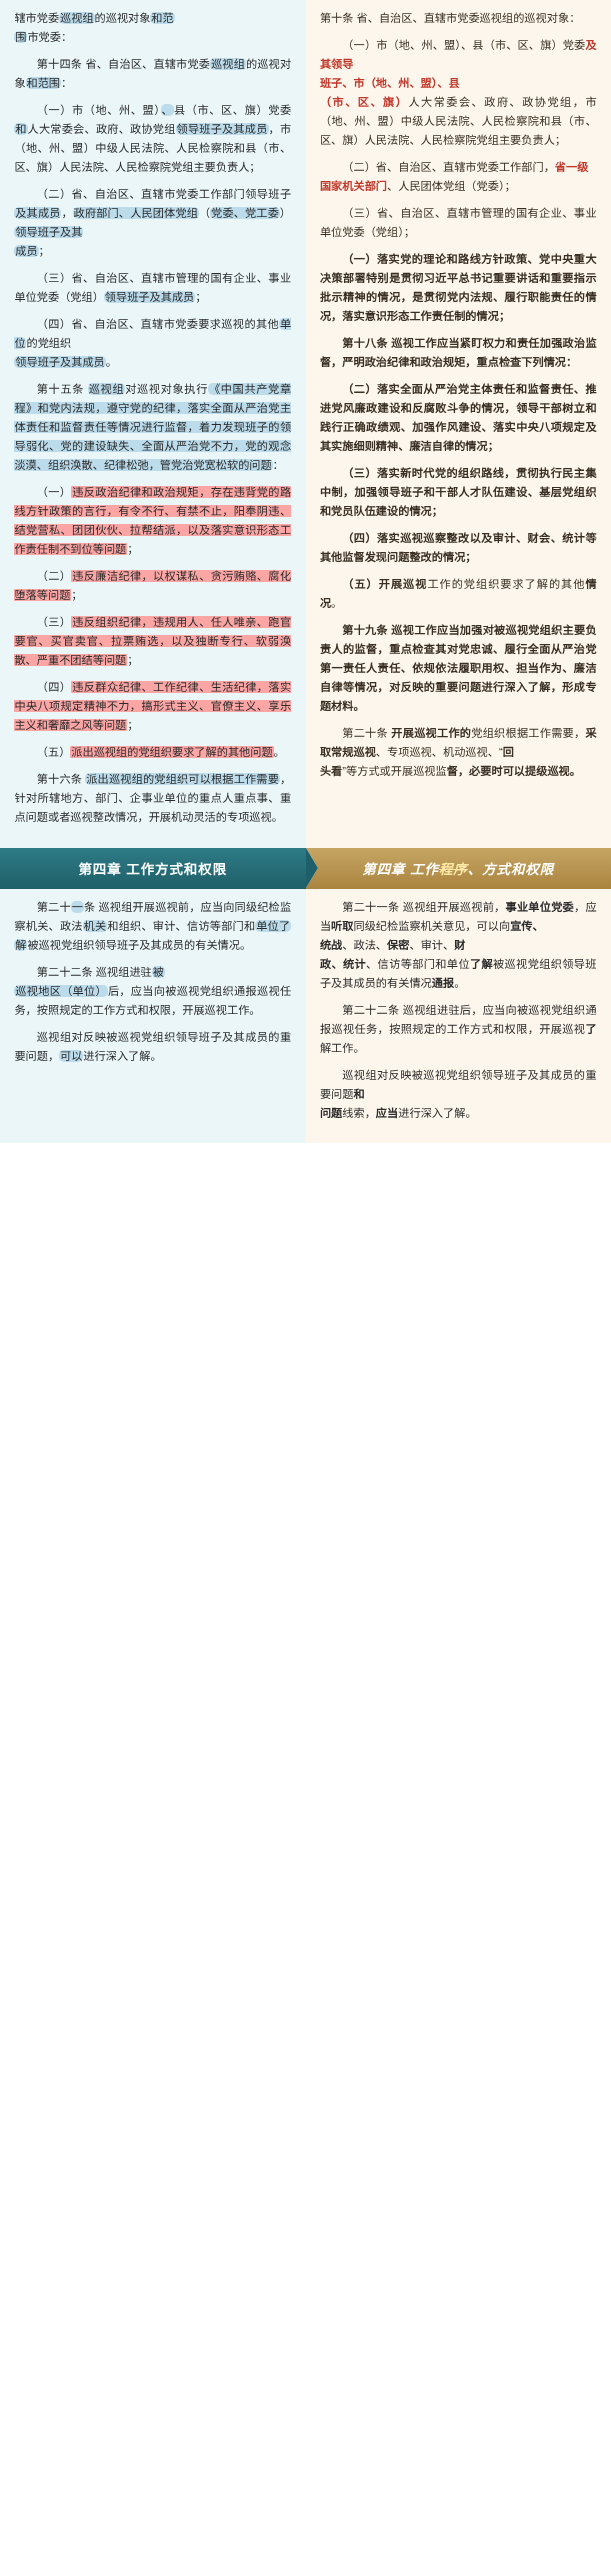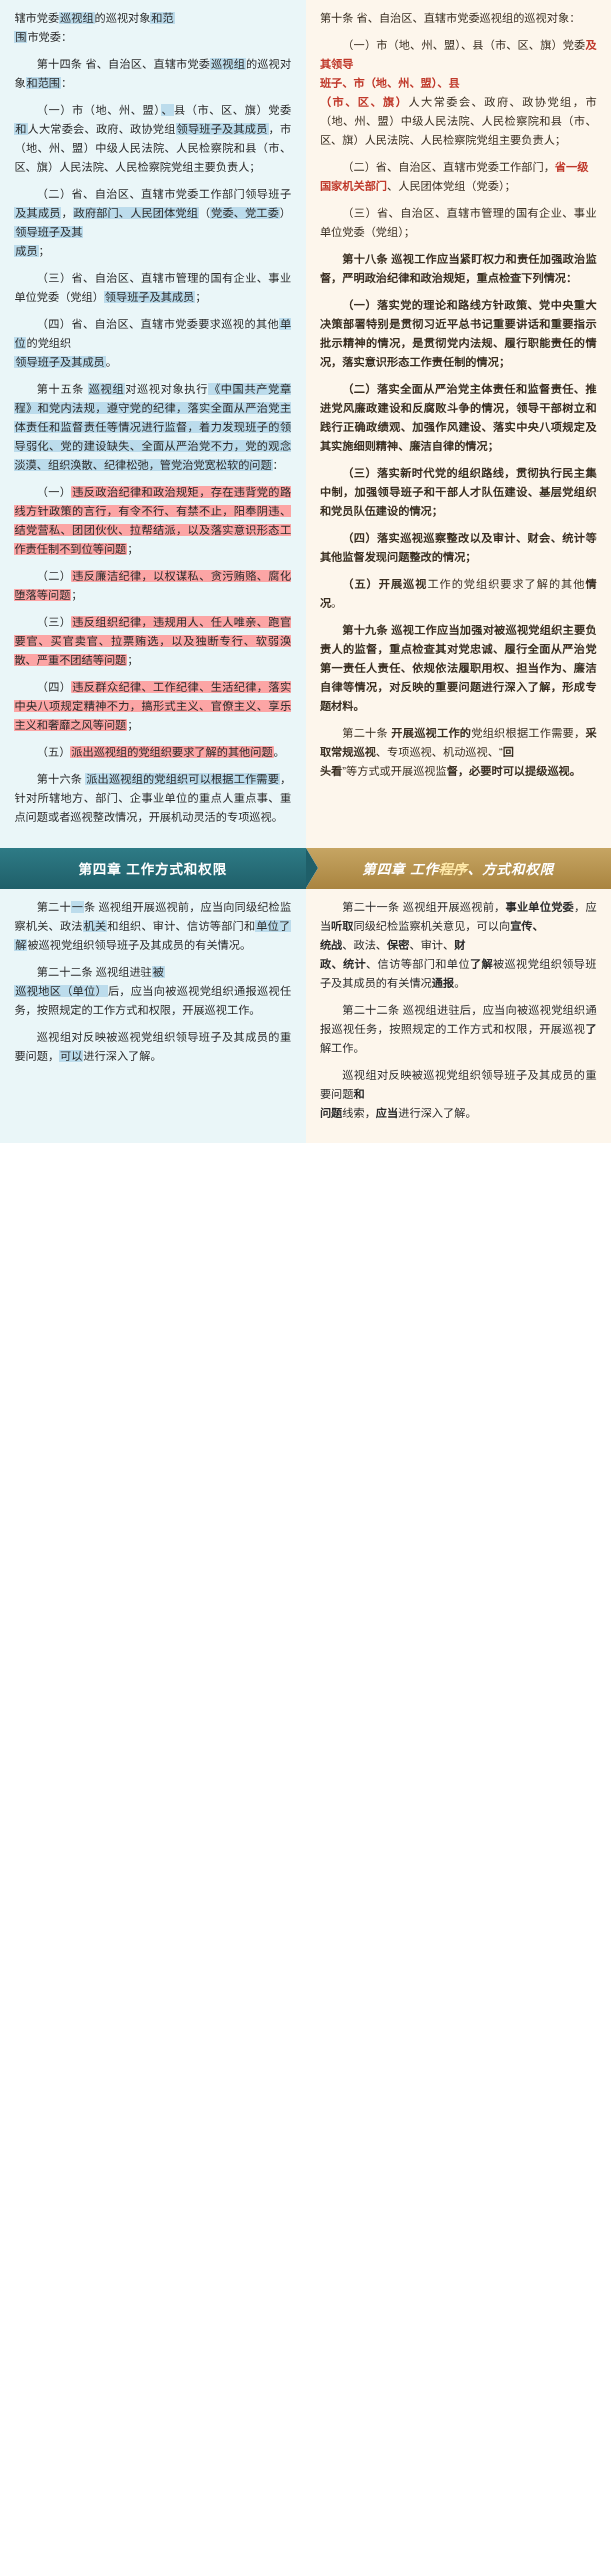--- a/index.html
+++ b/index.html
@@ -52,21 +52,21 @@
   .col-right .para {
     color: #3a2f22;
   }
   .b {
     font-weight: bold;
   }
   
   .hl-blue {
     background: #bcdcec;
     padding: 0 0.9px;
-    border-radius: 0;
+    border-radius: 5px;
   }
   .hl-purple {
     background: #fca5a5;
     padding: 0 0.9px;
     border-radius: 0.9px;
   }
   .hl-red {
     color: #c0392b;
     font-weight: bold;
   }
@@ -188,23 +188,23 @@
 
       <p class="para">第十条 省、自治区、直辖市党委巡视组的巡视对象：</p>
 
       <p class="para sub">（一）市（地、州、盟）、县（市、区、旗）党委<span class="hl-red">及其领导</span><br><span class="hl-red">班子、市（地、州、盟）、县</span><br><span class="hl-red">（市、区、旗）</span>人大常委会、政府、政协党组，市（地、州、盟）中级人民法院、人民检察院和县（市、区、旗）人民法院、人民检察院党组主要负责人；</p>
 
       <p class="para sub">（二）省、自治区、直辖市党委工作部门，<span class="hl-red">省一级</span><br><span class="hl-red">国家机关部门</span>、人民团体党组（党委）；</p>
 
       <p class="para sub">（三）省、自治区、直辖市管理的国有企业、事业单位党委（党组）；</p>
 
 
+      <p class="para sub"><span class="b">（一）落实党的理论和路线方针政策、党中央重大决策部署特别是贯彻习近平总书记重要讲话和重要指示批示精神的情况，是贯彻党内法规、履行职能责任的情况，落实意识形态工作责任制的情况；</span></p>
+
       <p class="para indent"><span class="b">第十八条 巡视工作应当紧盯权力和责任加强政治监督，严明政治纪律和政治规矩，重点检查下列情况：</span></p>
-
-      <p class="para sub"><span class="b">（一）落实党的理论和路线方针政策、党中央重大决策部署特别是贯彻习近平总书记重要讲话和重要指示批示精神的情况，是贯彻党内法规、履行职能责任的情况，落实意识形态工作责任制的情况；</span></p>
 
       <p class="para sub"><span class="b">（二）落实全面从严治党主体责任和监督责任、推进党风廉政建设和反腐败斗争的情况，领导干部树立和践行正确政绩观、加强作风建设、落实中央八项规定及其实施细则精神、廉洁自律的情况；</span></p>
 
       <p class="para sub"><span class="b">（三）落实新时代党的组织路线，贯彻执行民主集中制，加强领导班子和干部人才队伍建设、基层党组织和党员队伍建设的情况；</span></p>
 
       <p class="para sub"><span class="b">（四）落实巡视巡察整改以及审计、财会、统计等其他监督发现问题整改的情况；</span></p>
 
       <p class="para sub"><span class="b">（五）开展巡视</span>工作的党组织要求了解的其他<span class="b">情况</span>。</p>
 
       <p class="para indent"><span class="b">第十九条 巡视工作应当加强对被巡视党组织主要负责人的监督，重点检查其对党忠诚、履行全面从严治党第一责任人责任、依规依法履职用权、担当作为、廉洁自律等情况，对反映的重要问题进行深入了解，形成专题材料。</span></p>

